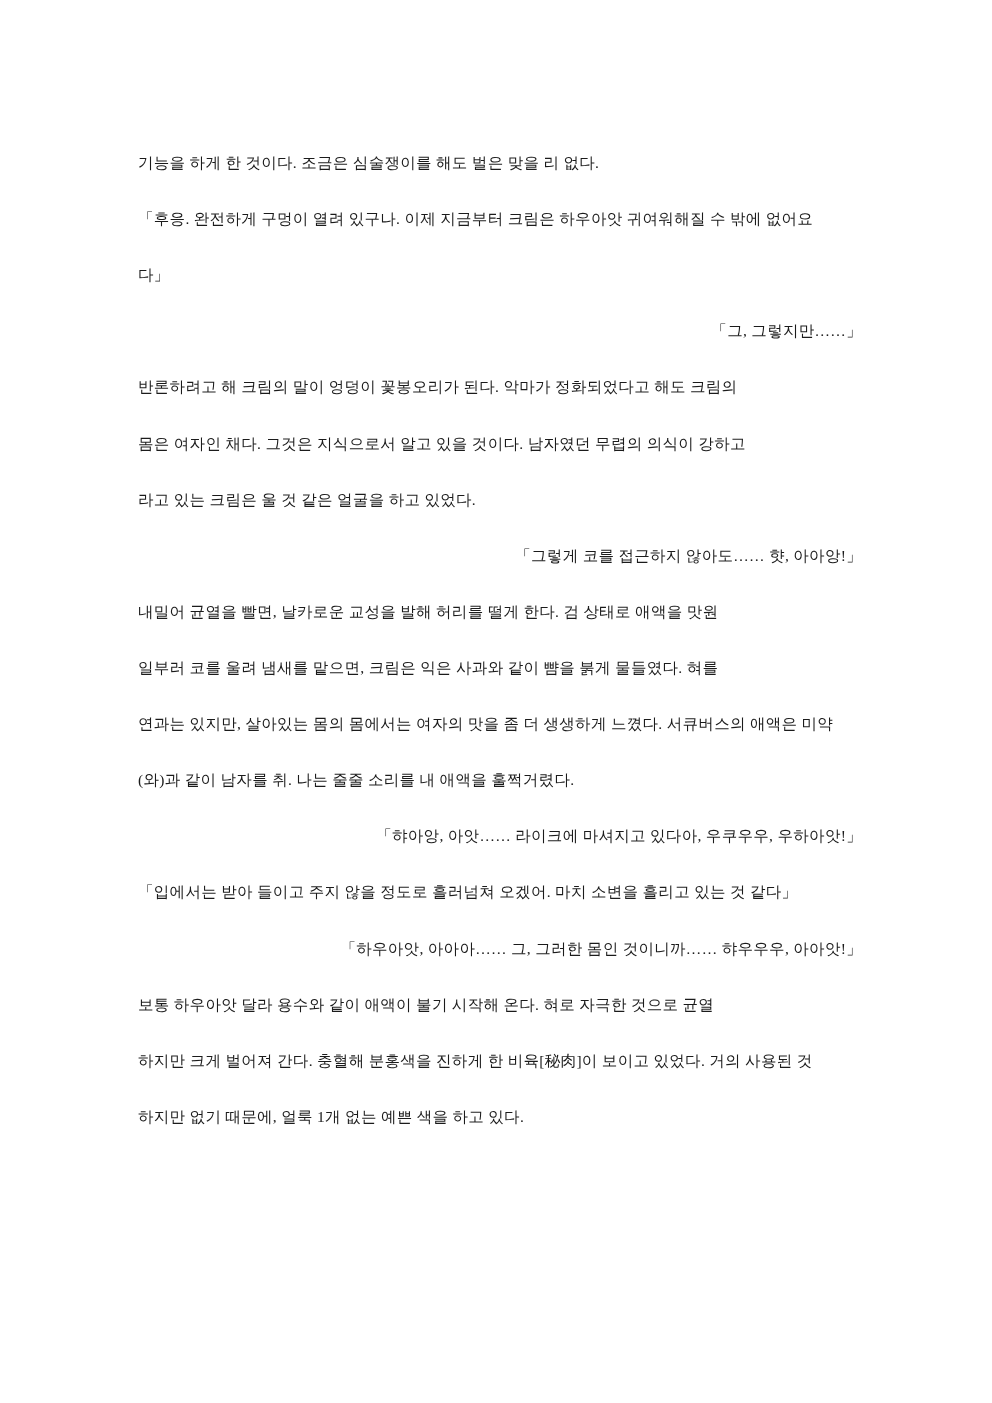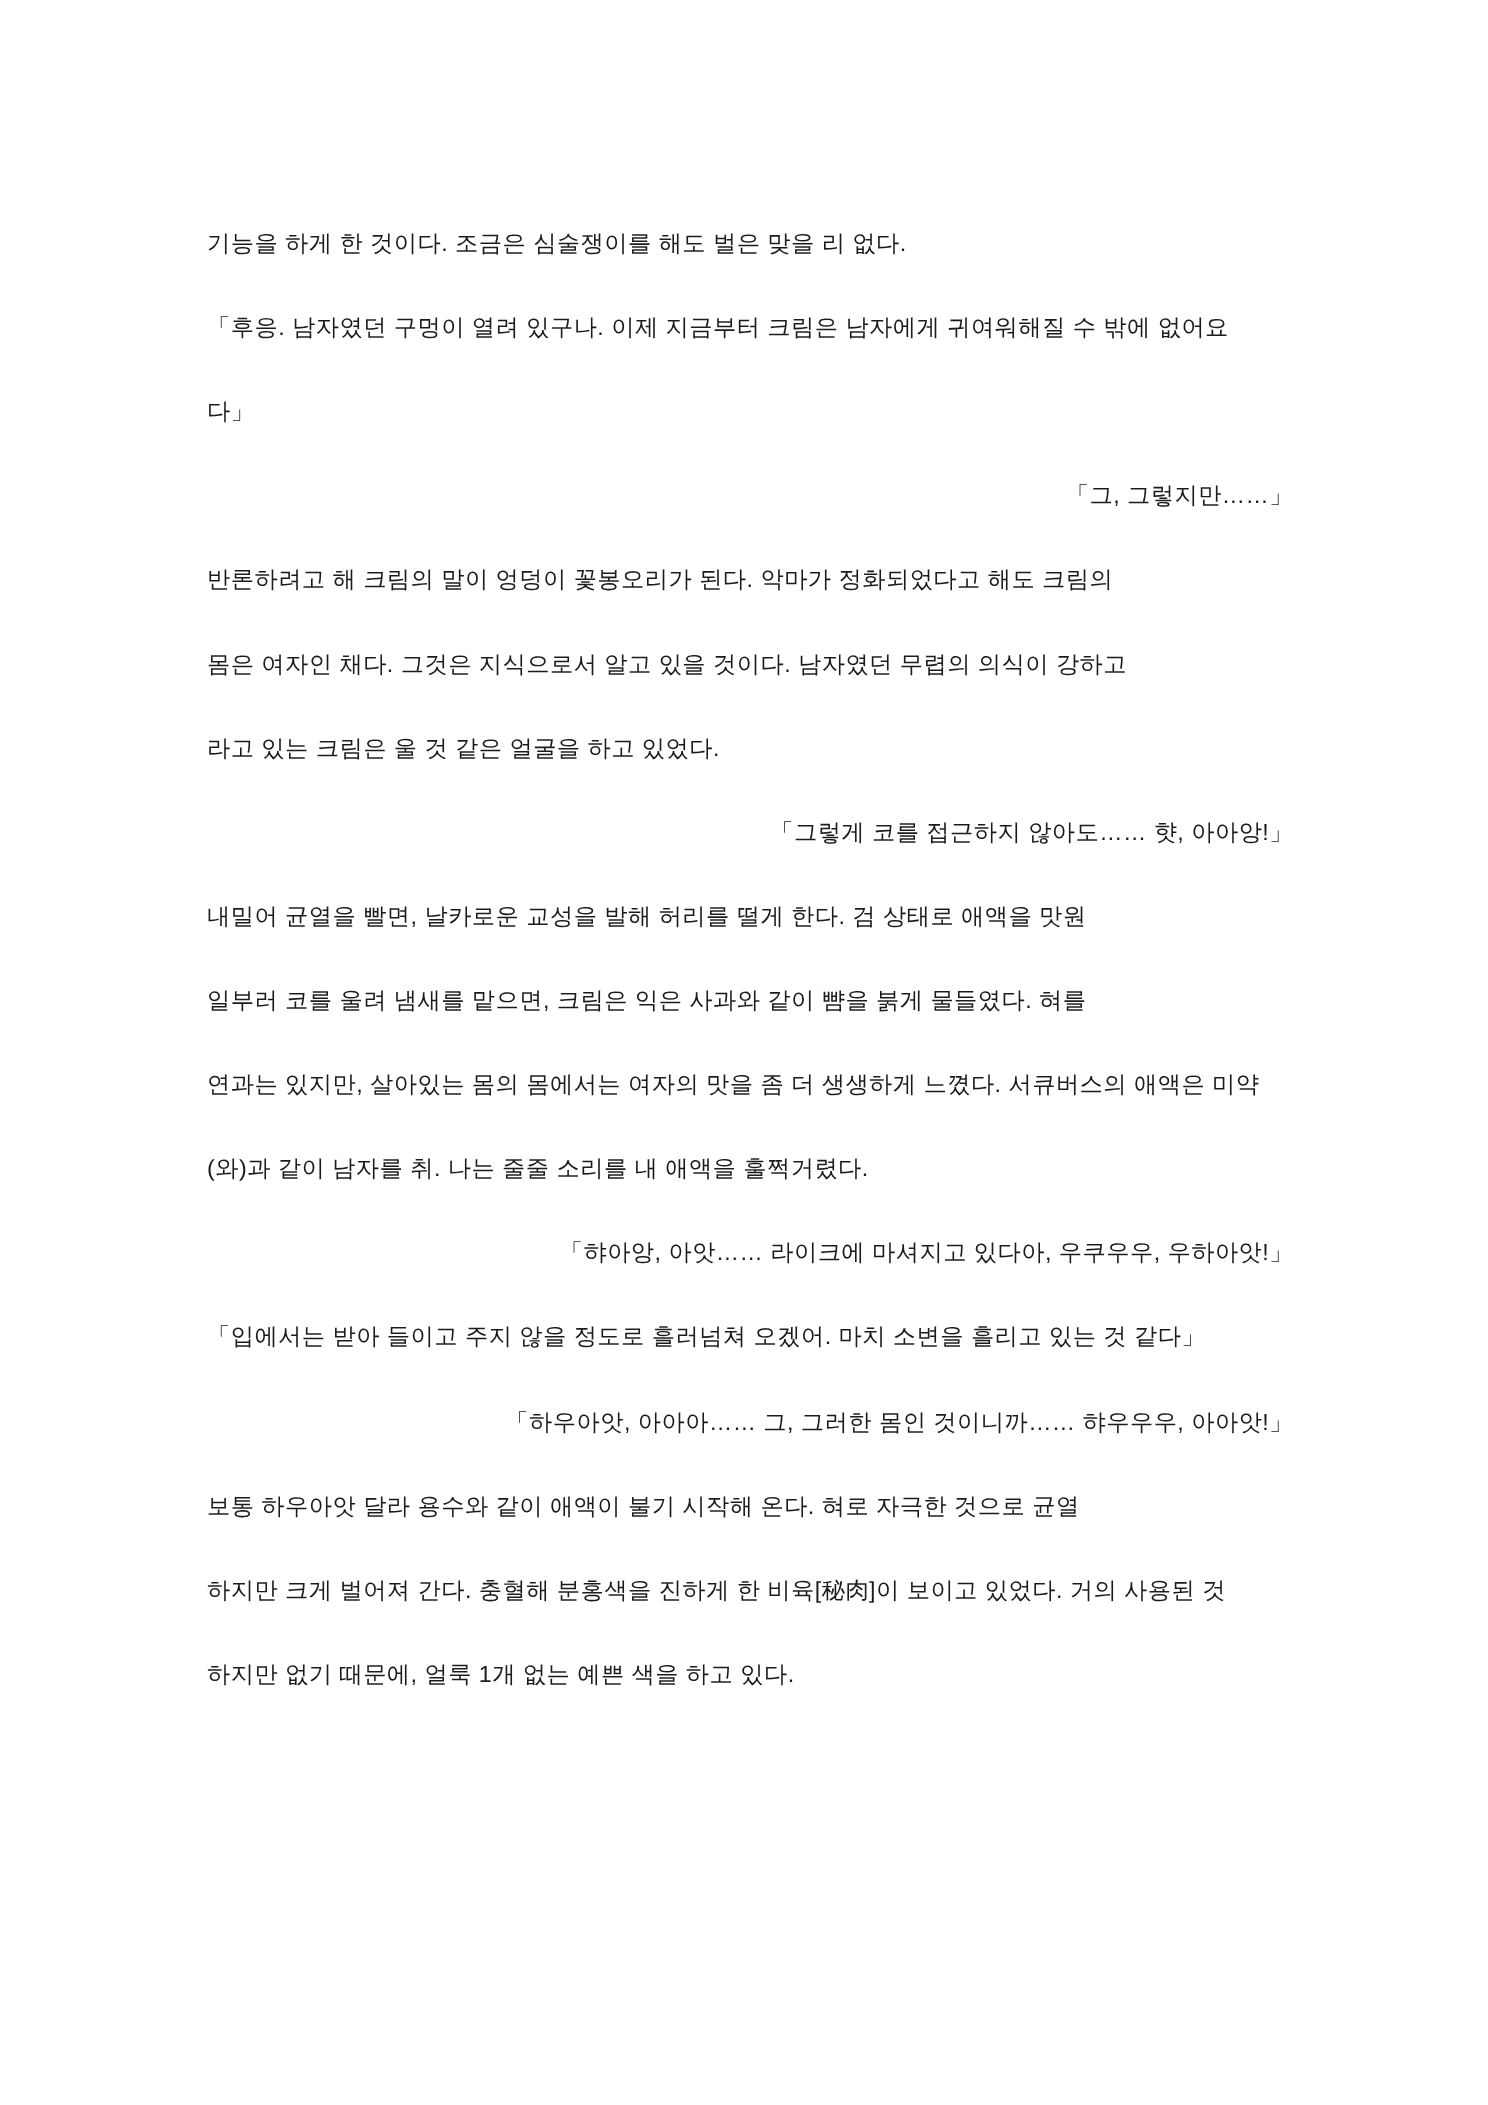--- a/index.html
+++ b/index.html
@@ -16,20 +16,21 @@
   .page {
     width: 992px;
     min-height: 1403px;
     box-sizing: border-box;
     padding: 150px 130px 60px 138px;
     background: #ffffff;
     position: relative;
   }
   .doc-body {
     display: block;
+    font-family: Liberation Serif, serif;
   }
   .para {
     font-size: 15.5px;
     line-height: 1.62;
     letter-spacing: 0.02em;
     color: #1b1b1b;
     margin: 0 0 31px 0;
     text-align: justify;
     text-justify: inter-character;
     word-break: break-all;
@@ -45,21 +46,21 @@
   .para.short {
     text-align: left;
   }
 </style>
 </head>
 <body>
 
 <div class="page">
   <div class="doc-body">
     <p class="para short">기능을 하게 한 것이다. 조금은 심술쟁이를 해도 벌은 맞을 리 없다.</p>
-    <p class="para">「후응. 남자였던 구멍이 열려 있구나. 이제 지금부터 크림은 남자에게 귀여워해질 수 밖에 없어요</p>
+    <p class="para">「후응. 완전하게 구멍이 열려 있구나. 이제 지금부터 크림은 하우아앗 귀여워해질 수 밖에 없어요</p>
     <p class="para short">다」</p>
     <p class="para dialogue">「그, 그렇지만……」</p>
     <p class="para short">반론하려고 해 크림의 말이 엉덩이 꽃봉오리가 된다. 악마가 정화되었다고 해도 크림의</p>
     <p class="para short">몸은 여자인 채다. 그것은 지식으로서 알고 있을 것이다. 남자였던 무렵의 의식이 강하고</p>
     <p class="para short">라고 있는 크림은 울 것 같은 얼굴을 하고 있었다.</p>
     <p class="para dialogue">「그렇게 코를 접근하지 않아도…… 햣, 아아앙!」</p>
     <p class="para short">내밀어 균열을 빨면, 날카로운 교성을 발해 허리를 떨게 한다. 검 상태로 애액을 맛원</p>
     <p class="para short">일부러 코를 울려 냄새를 맡으면, 크림은 익은 사과와 같이 뺨을 붉게 물들였다. 혀를</p>
     <p class="para">연과는 있지만, 살아있는 몸의 몸에서는 여자의 맛을 좀 더 생생하게 느꼈다. 서큐버스의 애액은 미약</p>
     <p class="para short">(와)과 같이 남자를 취. 나는 줄줄 소리를 내 애액을 훌쩍거렸다.</p>

